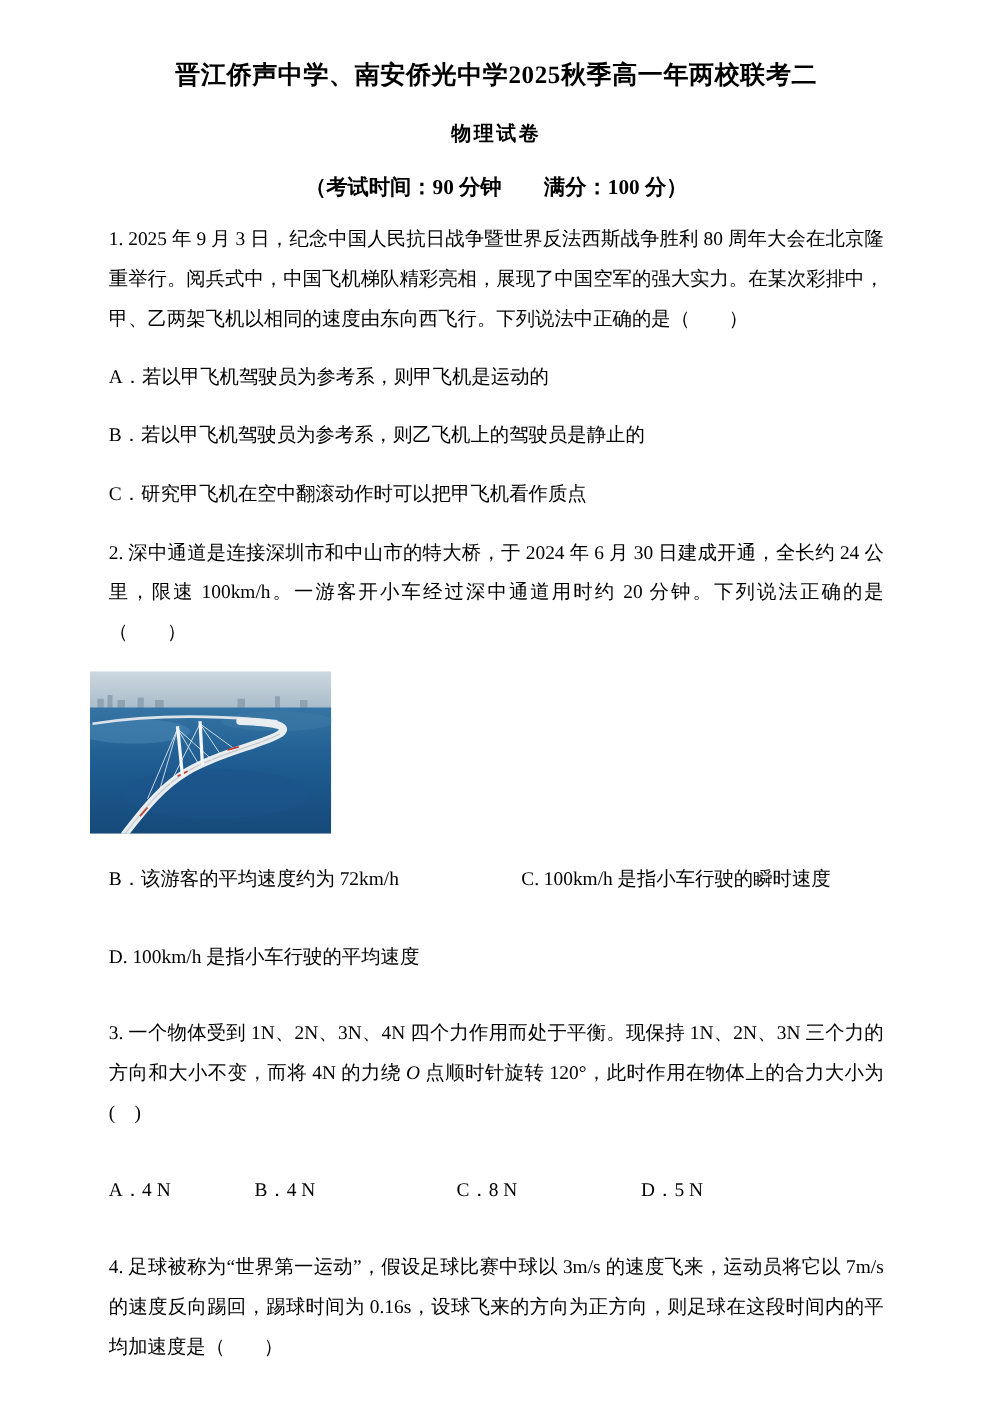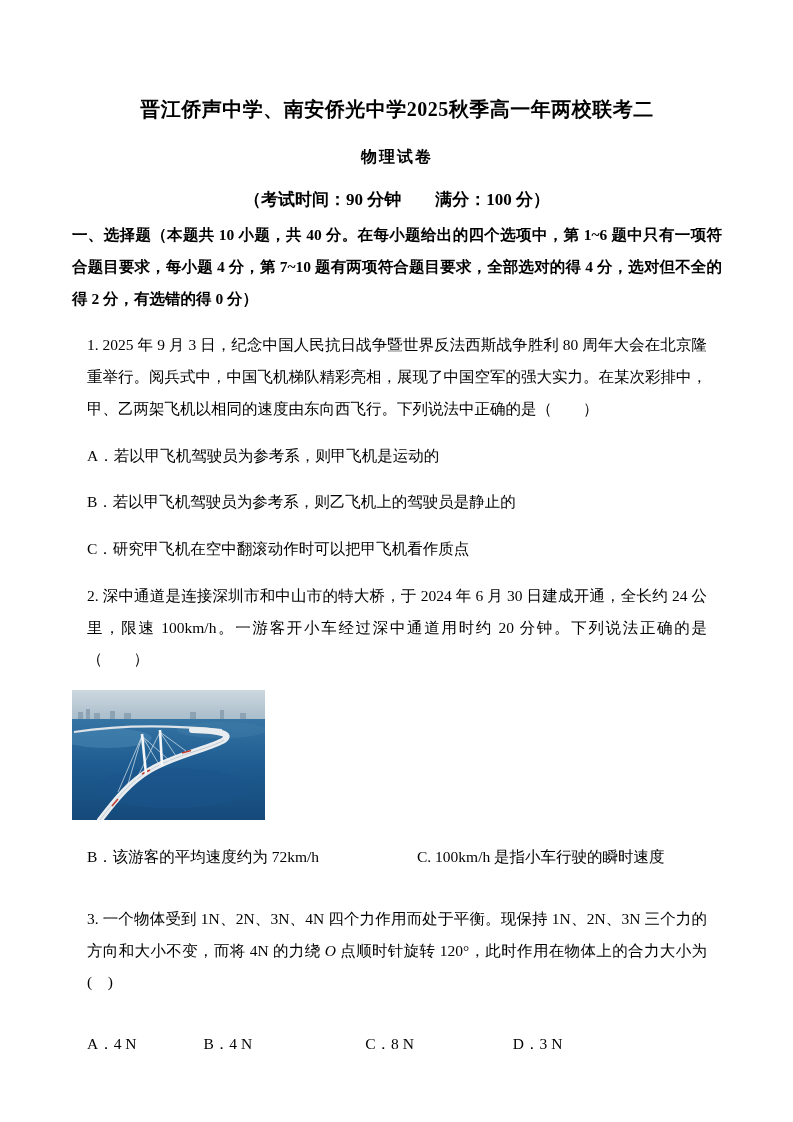--- a/index.html
+++ b/index.html
@@ -7,21 +7,21 @@
     padding: 0;
     background: #ffffff;
   }
   .page {
     position: relative;
     width: 793px;
     height: 1122px;
     margin: 0 auto;
     background: #ffffff;
     box-sizing: border-box;
-    padding: 96px 71px 40px 72px;
+    padding: 46px 71px 40px 72px;
     font-family: "Liberation Serif", "DejaVu Serif", serif;
     color: #000000;
     overflow: hidden;
   }
   .title {
     font-size: 20px;
     font-weight: bold;
     text-align: center;
     margin: 0 0 24px 0;
     letter-spacing: 0.5px;
@@ -71,21 +71,20 @@
 </style>
 </head>
 <body>
 
 <div class="page">
 
   <h1 class="title">晋江侨声中学、南安侨光中学2025秋季高一年两校联考二</h1>
   <h2 class="subtitle">物理试卷</h2>
   <div class="exam-info">（考试时间：90 分钟　　满分：100 分）</div>
 
-  <div class="section-heading">一、选择题（本题共 10 小题，共 40 分。在每小题给出的四个选项中，第 1~6 题中只有一项符合题目要求，每小题 4 分，第 7~10 题有两项符合题目要求，全部选对的得 4 分，选对但不全的得 2 分，有选错的得 0 分）</div>
 
   <div class="question">
     <p class="stem">1. 2025 年 9 月 3 日，纪念中国人民抗日战争暨世界反法西斯战争胜利 80 周年大会在北京隆重举行。阅兵式中，中国飞机梯队精彩亮相，展现了中国空军的强大实力。在某次彩排中，甲、乙两架飞机以相同的速度由东向西飞行。下列说法中正确的是（　　）</p>
     <p class="opt">A．若以甲飞机驾驶员为参考系，则甲飞机是运动的</p>
     <p class="opt">B．若以甲飞机驾驶员为参考系，则乙飞机上的驾驶员是静止的</p>
     <p class="opt">C．研究甲飞机在空中翻滚动作时可以把甲飞机看作质点</p>
   </div>
 
   <div class="question">
     <p class="stem">2. 深中通道是连接深圳市和中山市的特大桥，于 2024 年 6 月 30 日建成开通，全长约 24 公里，限速 100km/h。一游客开小车经过深中通道用时约 20 分钟。下列说法正确的是（　　）</p>
@@ -138,24 +137,28 @@
             <path d="M88 42 L104 66" fill="none"></path>
             <path d="M88 42 L114 61" fill="none"></path>
           </g>
         </g>
       </svg>
     </div>
 
     <div class="opts-2col">
       <p class="opt">B．该游客的平均速度约为 72km/h</p>
       <p class="opt">C. 100km/h 是指小车行驶的瞬时速度</p>
+      <p class="opt">D. 100km/h 是指小车行驶的平均速度</p>
     </div>
   </div>
 
   <div class="question">
     <p class="stem"><span>3.  一个物体受到 1N、2N、3N、4N 四个力作用而处于平衡。现保持 1N、2N、3N 三个力的方向和大小不变，而将 4N 的力绕 </span><span class="italic-var">O</span><span> 点顺时针旋转 120°，此时作用在物体上的合力大小为(　)</span></p>
     <div class="opts-inline">
-      <span class="opt a">A．4 N</span><span class="opt b">B．4 N</span><span class="opt c">C．8 N</span><span class="opt d">D．3 N</span>
+      <span class="opt a">A．4 N</span><span class="opt b">B．4 N</span><span class="opt c">C．8 N</span><span class="opt d">D．5 N</span>
     </div>
   </div>
 
+  <div class="question">
+    <p class="stem">4. 足球被称为“世界第一运动”，假设足球比赛中球以 3m/s 的速度飞来，运动员将它以 7m/s 的速度反向踢回，踢球时间为 0.16s，设球飞来的方向为正方向，则足球在这段时间内的平均加速度是（　　）</p>
+  </div>
 
 </div>
 
 </body></html>

